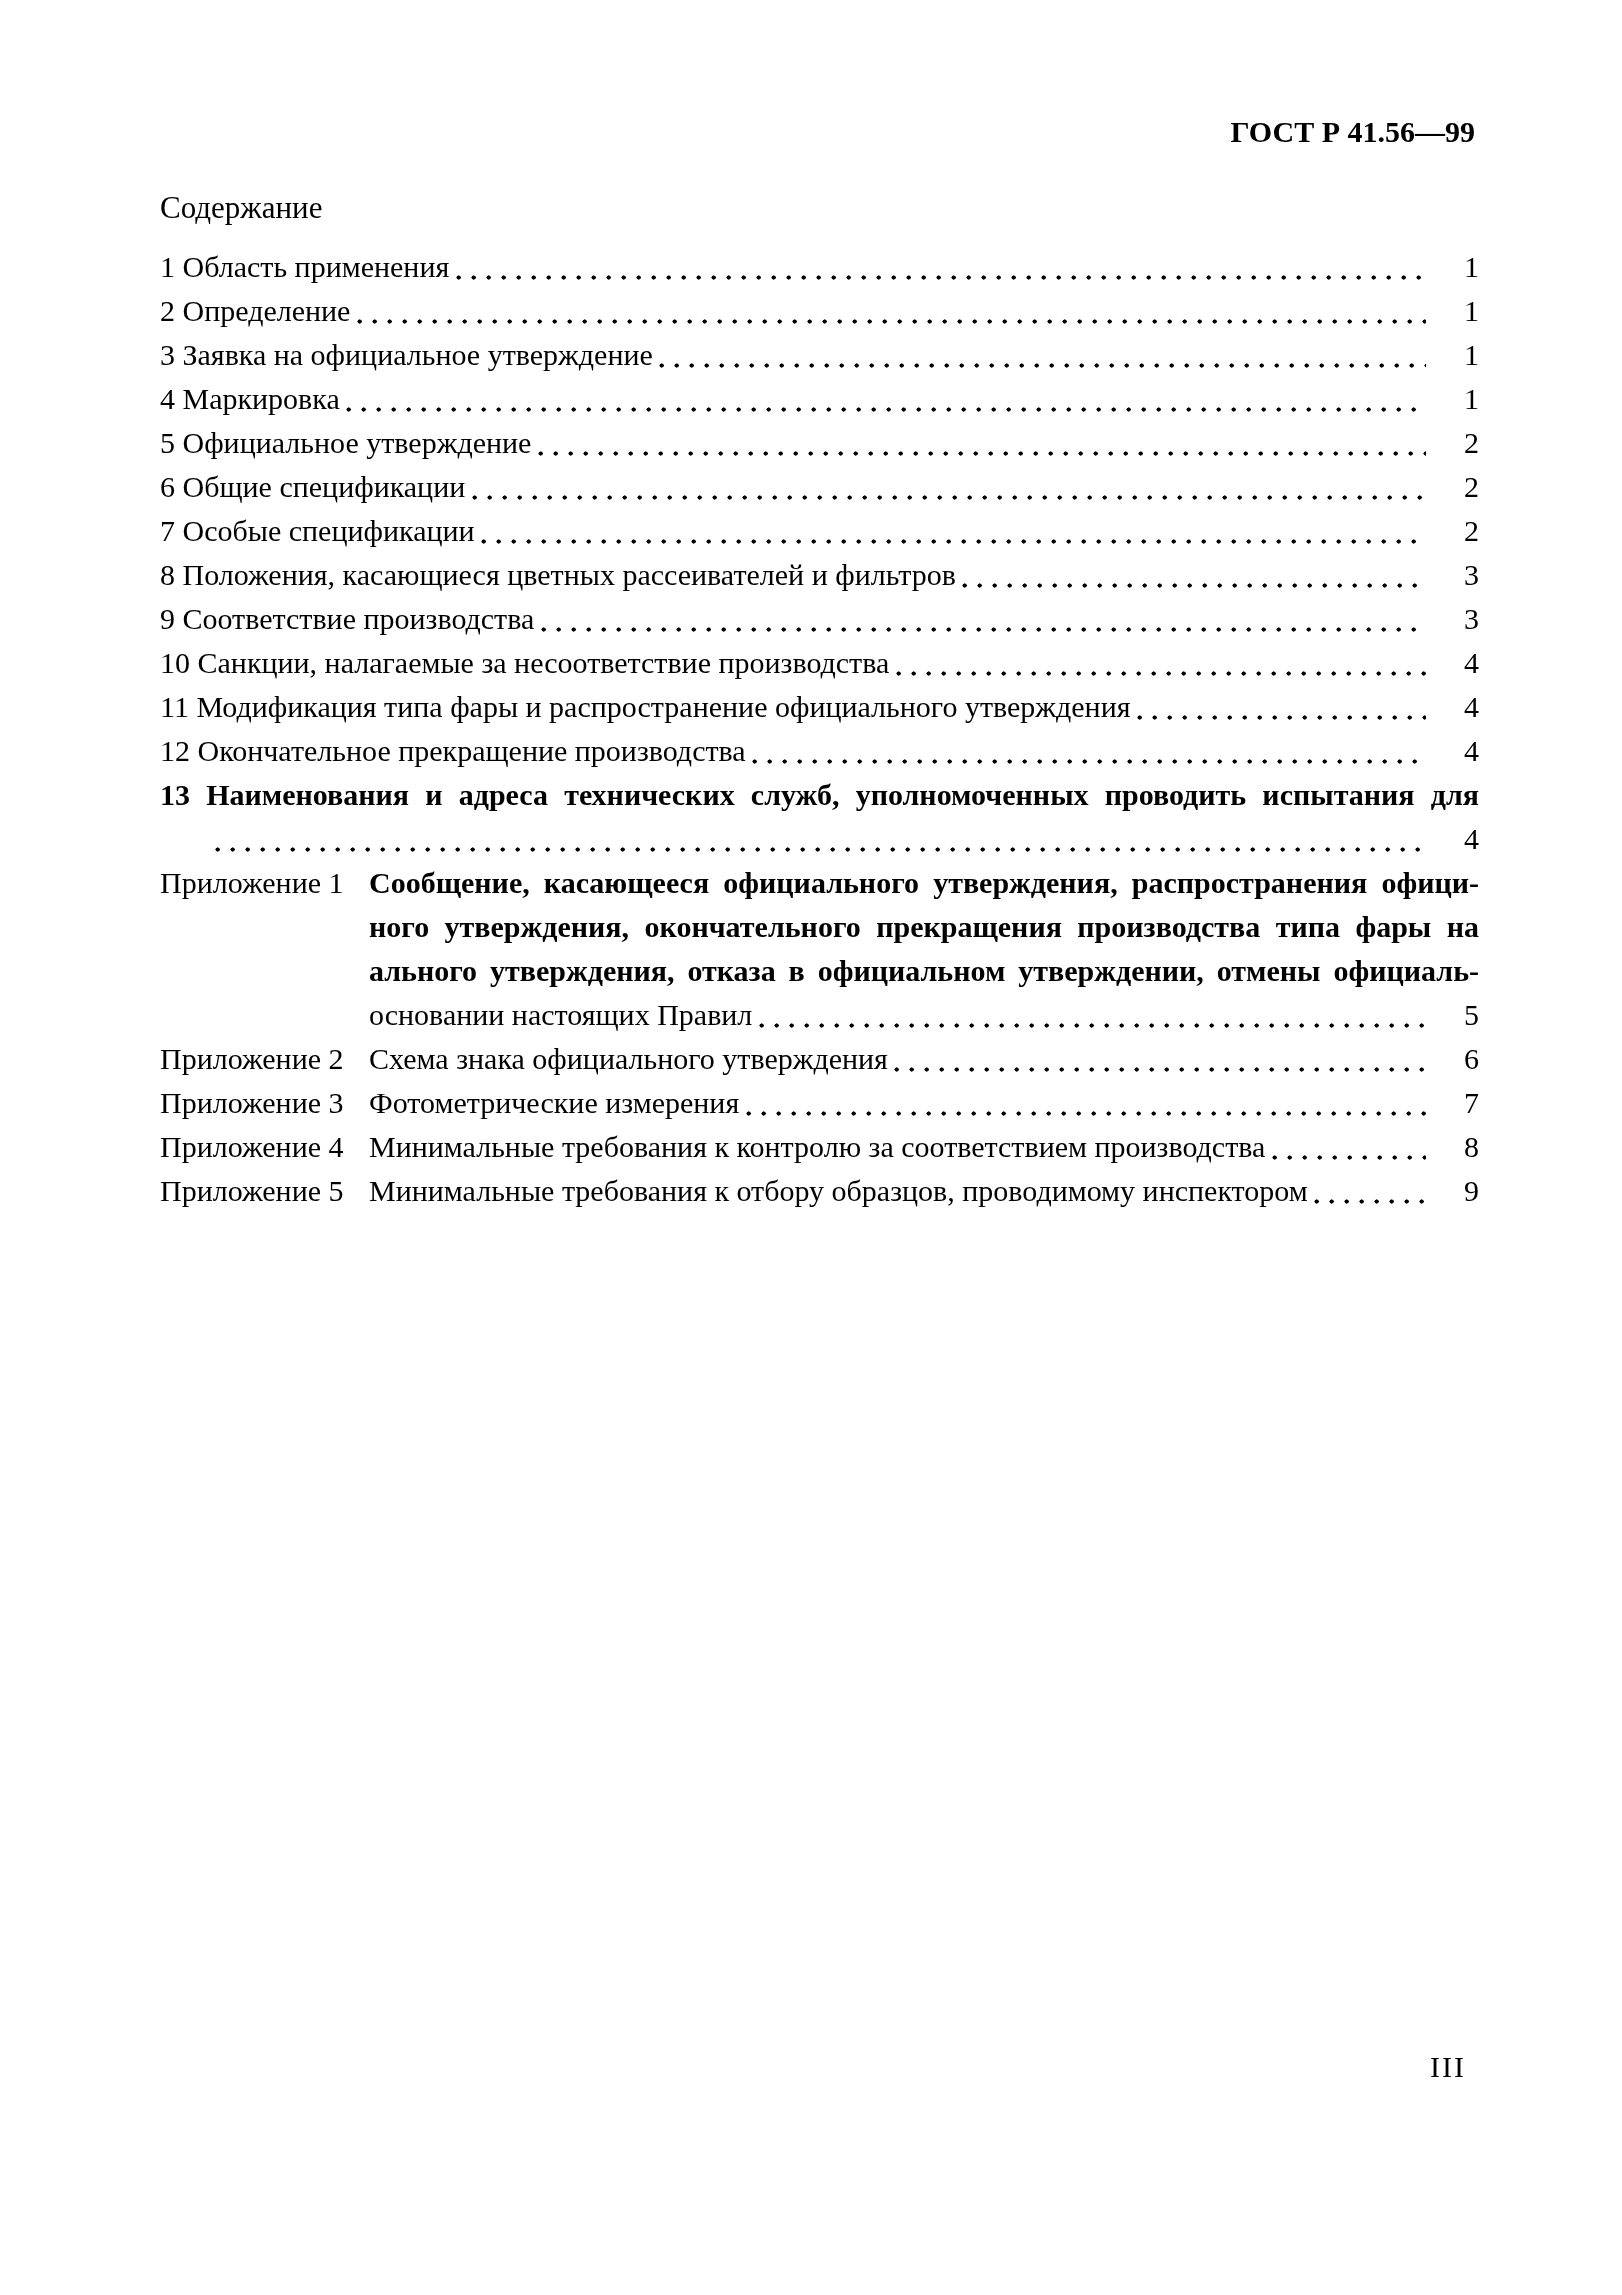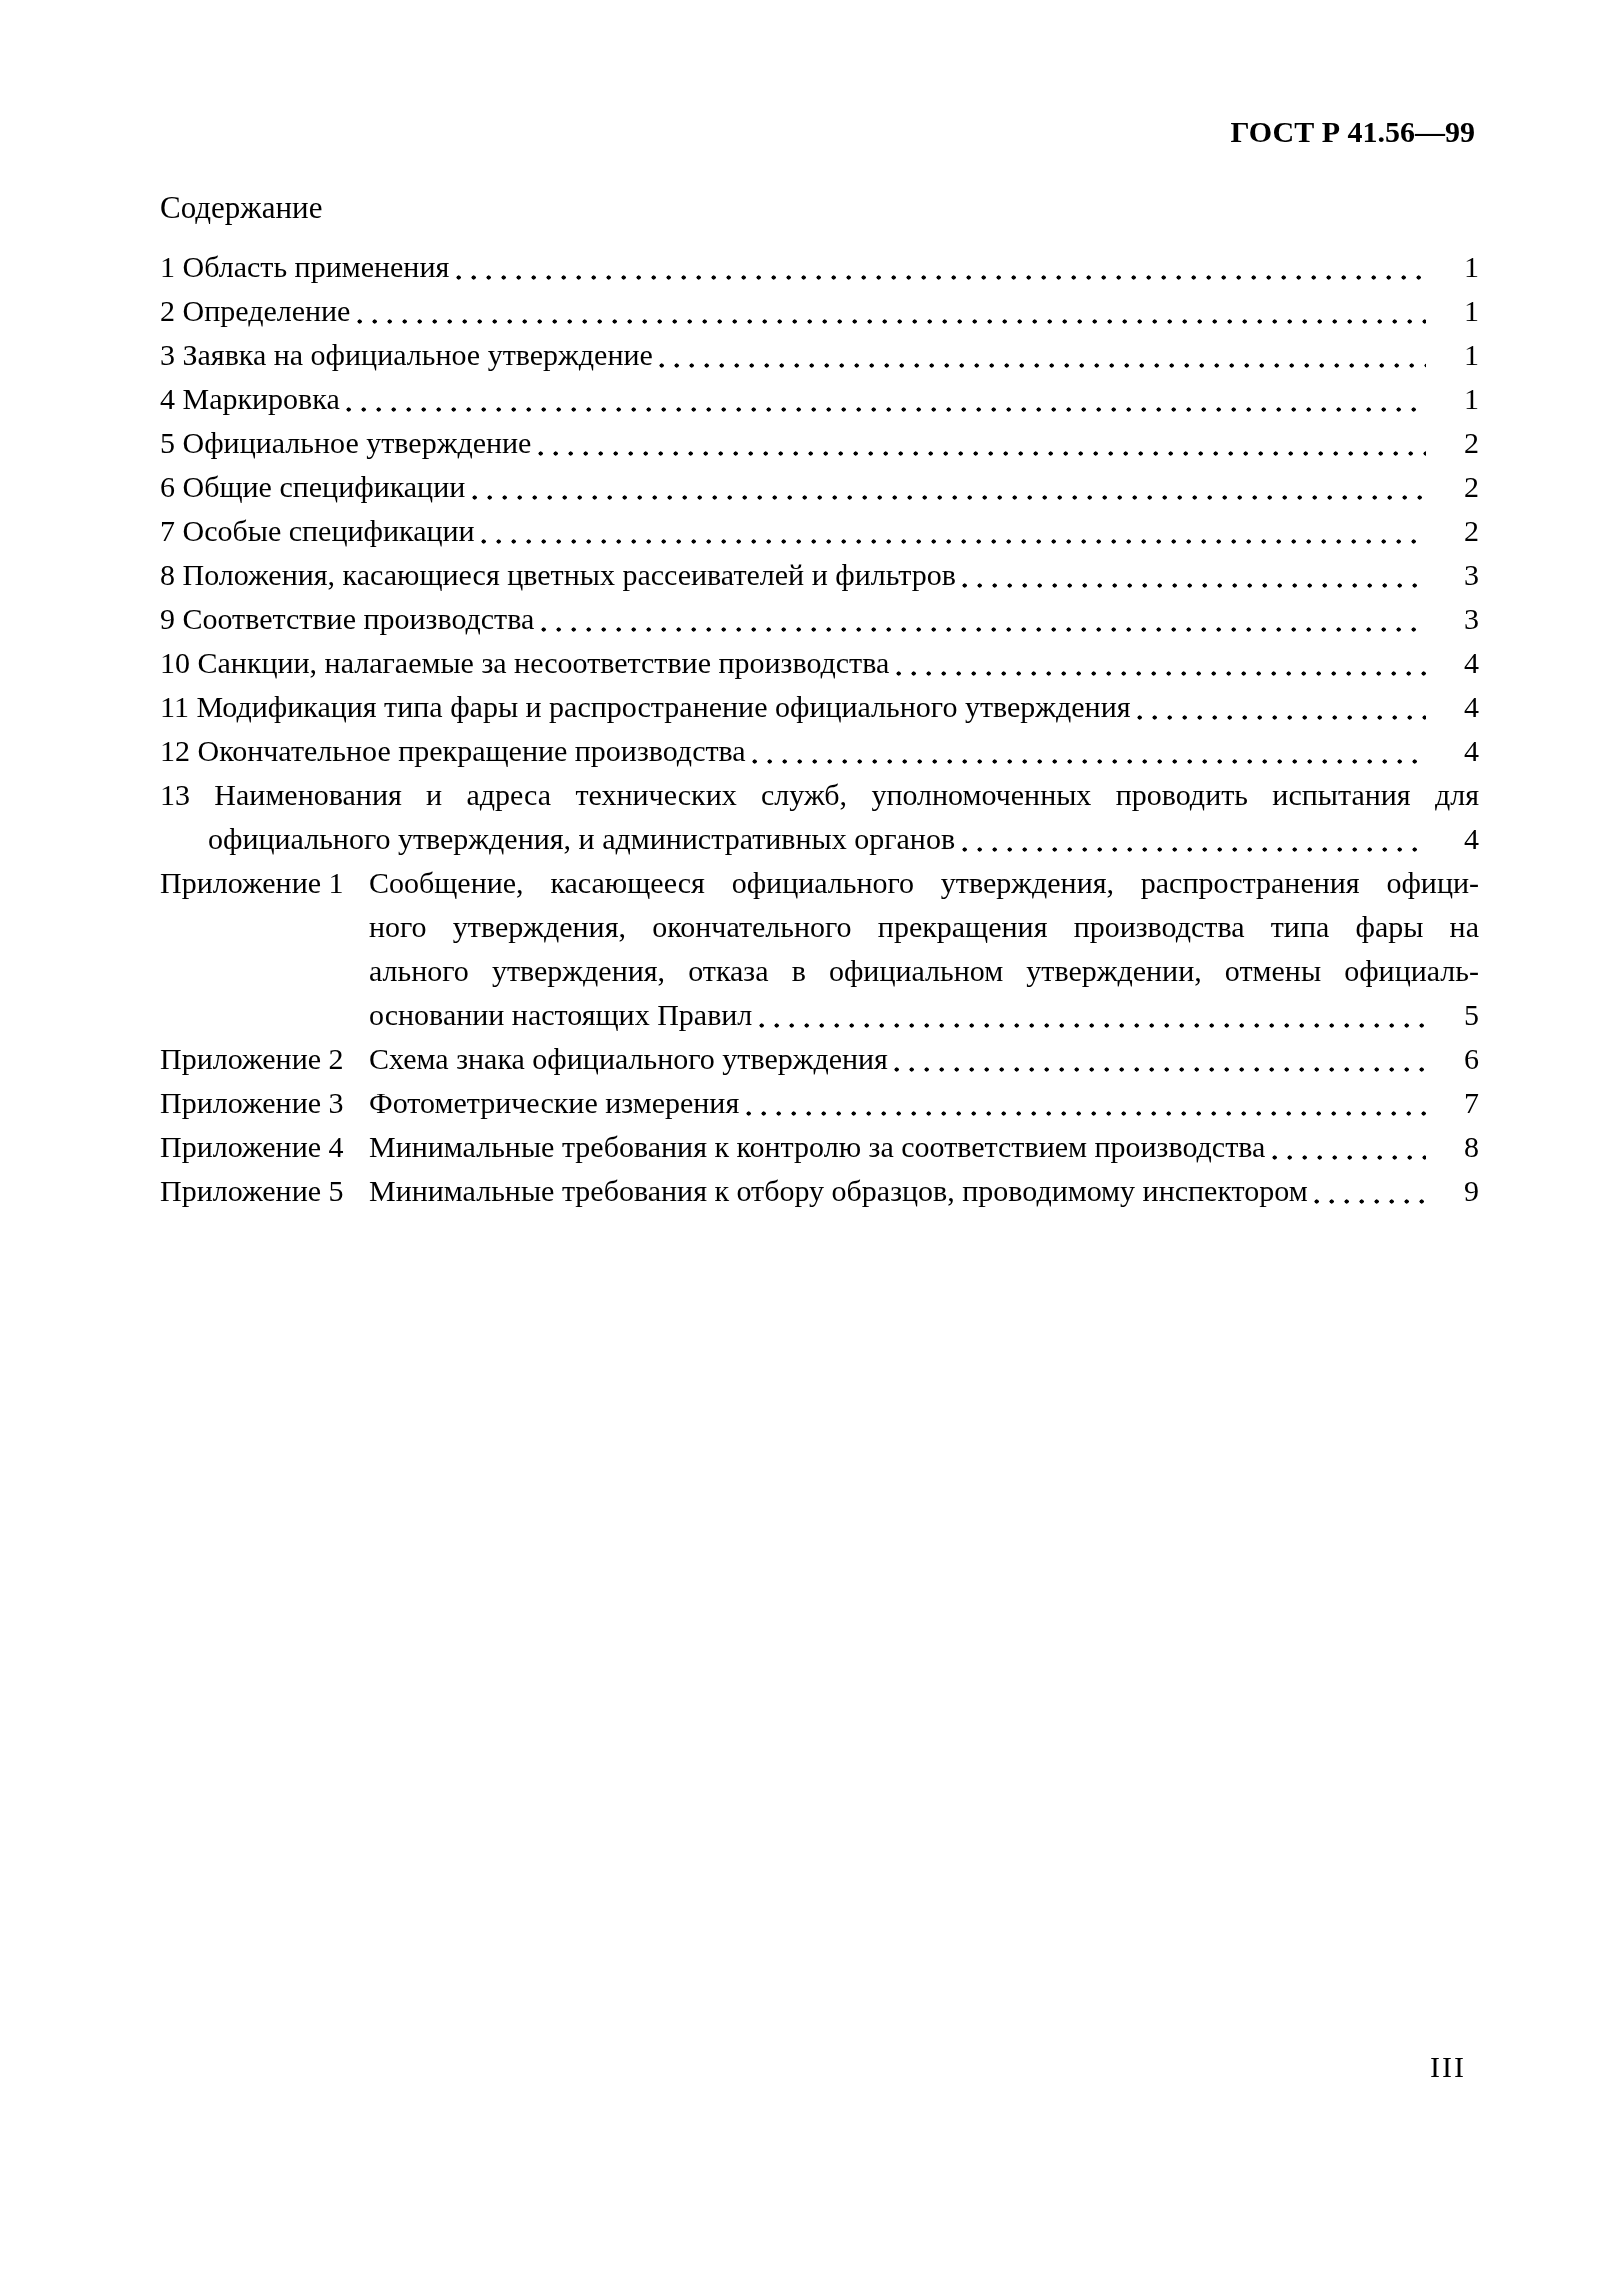--- a/index.html
+++ b/index.html
@@ -52,20 +52,21 @@
   }
   .pg {
     flex: 0 0 auto;
     min-width: 37px;
     text-align: right;
   }
   .just {
     text-align: justify;
     text-align-last: justify;
     text-justify: inter-word;
+    font-weight: bold;
   }
   .hang { padding-left: 48px; }
   .app { display: flex; align-items: flex-start; }
   .app-label { flex: 0 0 209px; white-space: nowrap; }
   .app-body { flex: 1 1 auto; min-width: 0; }
   .doc-footer {
     position: absolute;
     top: 2034px;
     right: 156px;
     font-size: 30px;
@@ -139,21 +140,20 @@
   </div>
   <div class="row">
     <span class="t">12 Окончательное прекращение производства</span>
     <span class="leader"></span>
     <span class="pg">4</span>
   </div>
 
   <div>
     <div class="just">13 Наименования и адреса технических служб, уполномоченных проводить испытания для</div>
     <div class="row hang">
-      <span class="t">официального утверждения, и административных органов</span>
       <span class="leader"></span>
       <span class="pg">4</span>
     </div>
   </div>
 
   <div class="app">
     <span class="app-label">Приложение 1</span>
     <div class="app-body">
       <div class="just">Сообщение, касающееся официального утверждения, распространения офици-</div>
       <div class="just">ного утверждения, окончательного прекращения производства типа фары на</div>

